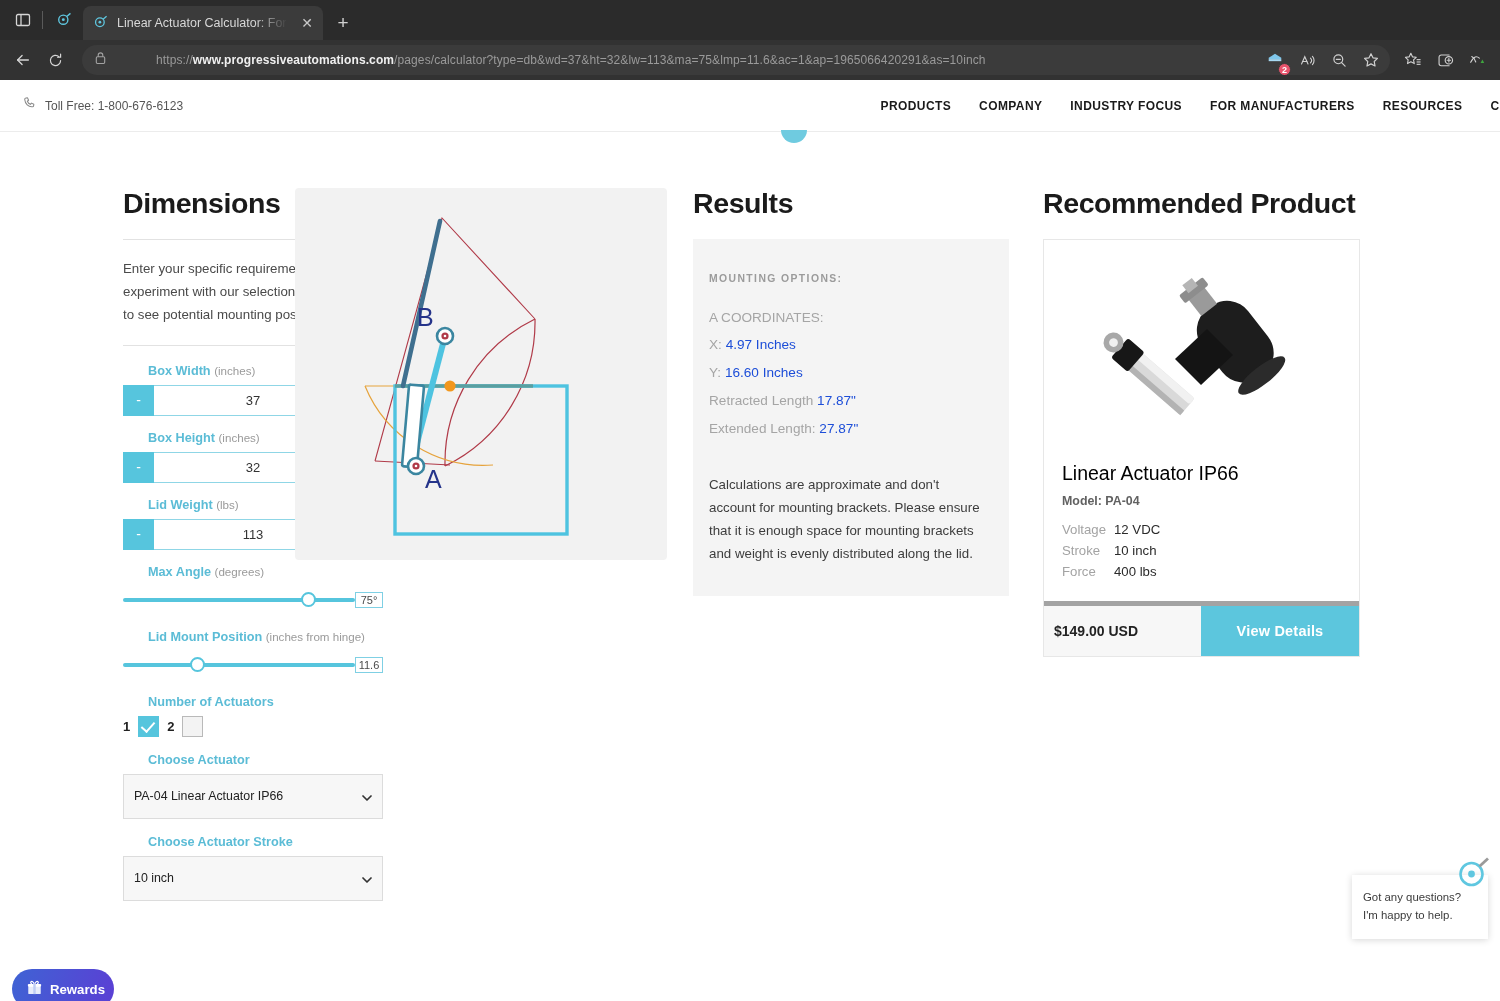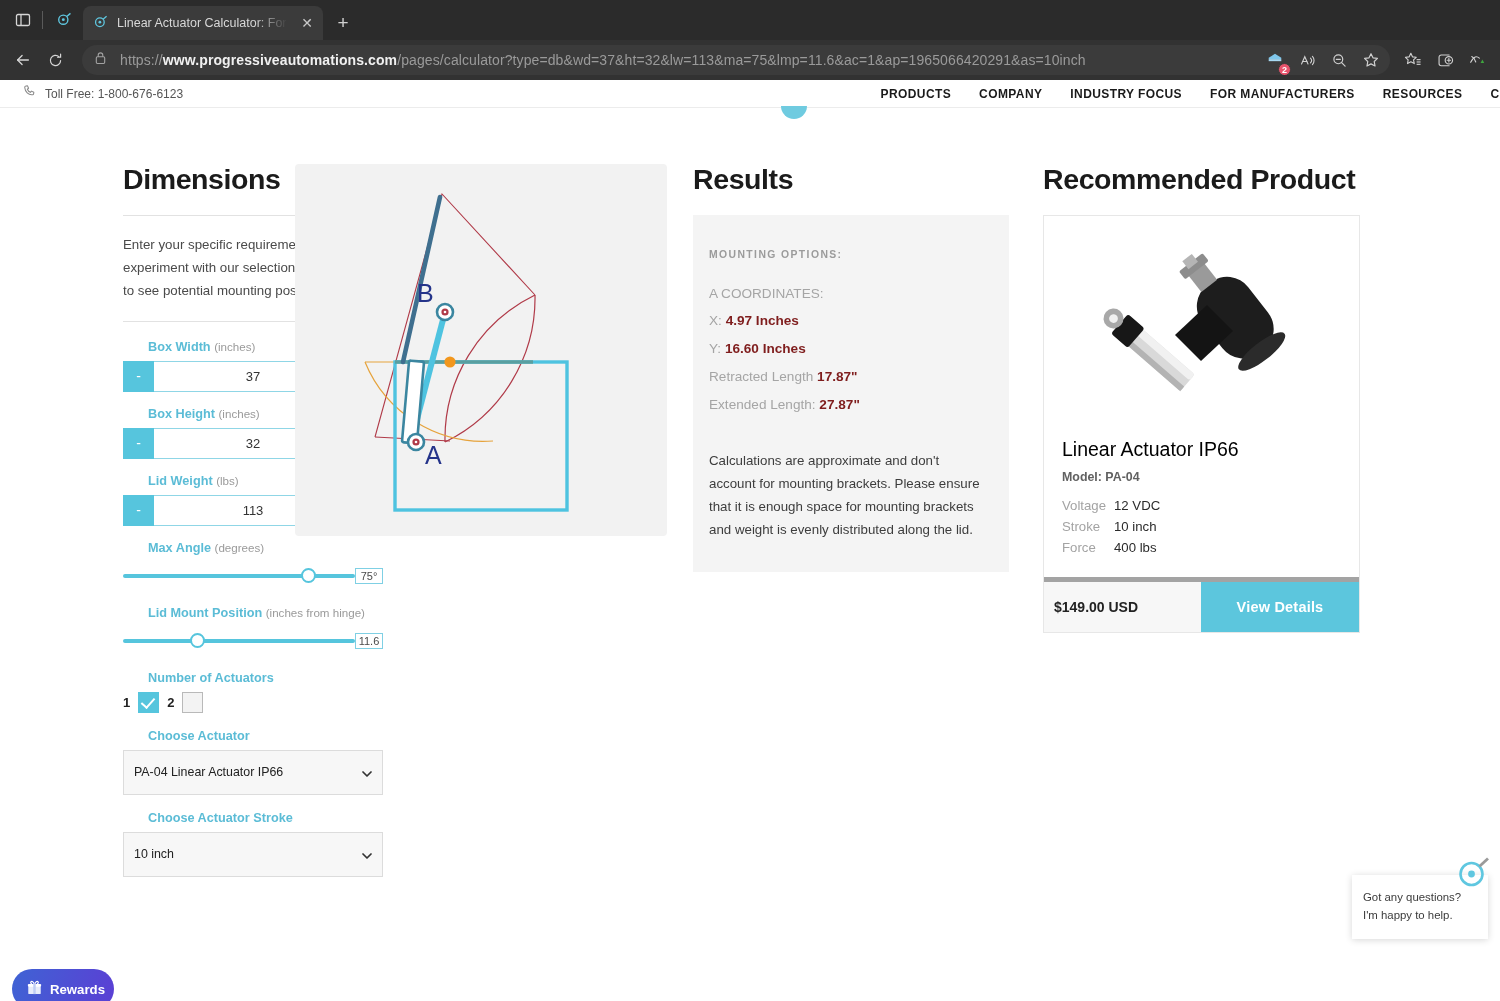--- a/index.html
+++ b/index.html
@@ -65,40 +65,40 @@
     color: #d6d6d6; flex: 0 0 auto;
   }
   .omnibox {
     flex: 1 1 auto; height: 30px; background: #3b3b3b;
     border-radius: 15px; margin: 0 6px 0 10px;
     display: flex; align-items: center; padding: 0 4px 0 12px;
     position: relative; overflow: hidden;
   }
   .lock-icon { flex: 0 0 16px; margin-right: 10px; opacity: .8; }
   .url-text {
-    font-size: 14px; color: #9a9a9a; white-space: nowrap;
-    overflow: hidden; flex: 1 1 auto; letter-spacing: .1px;
+    font-size: 12px; color: #9a9a9a; white-space: nowrap;
+    overflow: hidden; flex: 1 1 auto; letter-spacing: .1px; margin-left: 36px;
   }
   .url-text b { color: #f0f0f0; font-weight: 600; }
   .url-text .sch { color: #9a9a9a; }
   .omnibox-actions { display: flex; align-items:center; gap:2px; flex:0 0 auto; }
   .badge-wrap { position: relative; }
   .badge-count {
     position: absolute; right: -1px; bottom: -1px;
     background: #e8536c; color: #fff; font-size: 9px; font-weight: 700;
     width: 13px; height: 13px; border-radius: 50%;
     display: flex; align-items: center; justify-content: center;
     border: 1.5px solid #3b3b3b;
   }
 
   
   .page { position: absolute; top: 80px; left:0; width: 1500px; height: 921px; background:#fff; overflow:hidden; }
 
   .sitebar {
-    height: 28px; display: flex; align-items: center;
+    height: 52px; display: flex; align-items: center;
     padding: 0 0 0 22px; border-bottom: 1px solid #ececec;
     background: #fff;
   }
   .phone-line { display: flex; align-items: center; gap: 8px; }
   .phone-txt { font-size: 12px; color: #555; }
   .site-nav { margin-left: auto; display: flex; align-items: center; gap: 28px; padding-right: 0; }
   .site-nav a {
     font-size: 12px; font-weight: 700; color: #1a1a1a;
     letter-spacing: .4px; text-decoration: none; white-space: nowrap;
   }
@@ -195,21 +195,21 @@
   .results-card {
     width: 316px; background: #f4f4f4; padding: 34px 28px 30px 16px;
     min-height: 305px;
   }
   .res-head {
     font-size: 10.4px; letter-spacing: 1.4px; color: #9b9b9b;
     font-weight: 600; margin-bottom: 26px;
   }
   .res-sub { font-size: 13.6px; color: #a5a5a5; margin-bottom: 12px; }
   .res-line { font-size: 13.6px; color: #a5a5a5; margin-bottom: 13px; }
-  .res-line b { color: #7f1d1d; font-weight: 700; }
+  .res-line b { color: #1d4ed8; font-weight: 400; }
   .res-note {
     font-size: 13.3px; color: #3d3d3d; line-height: 1.72; margin-top: 38px;
   }
 
   
   .prod-card { width: 317px; border: 1px solid #e7e7e7; background:#fff; }
   .prod-img {
     height: 218px; display: flex; align-items: center; justify-content: center;
     padding-top: 10px;
   }

